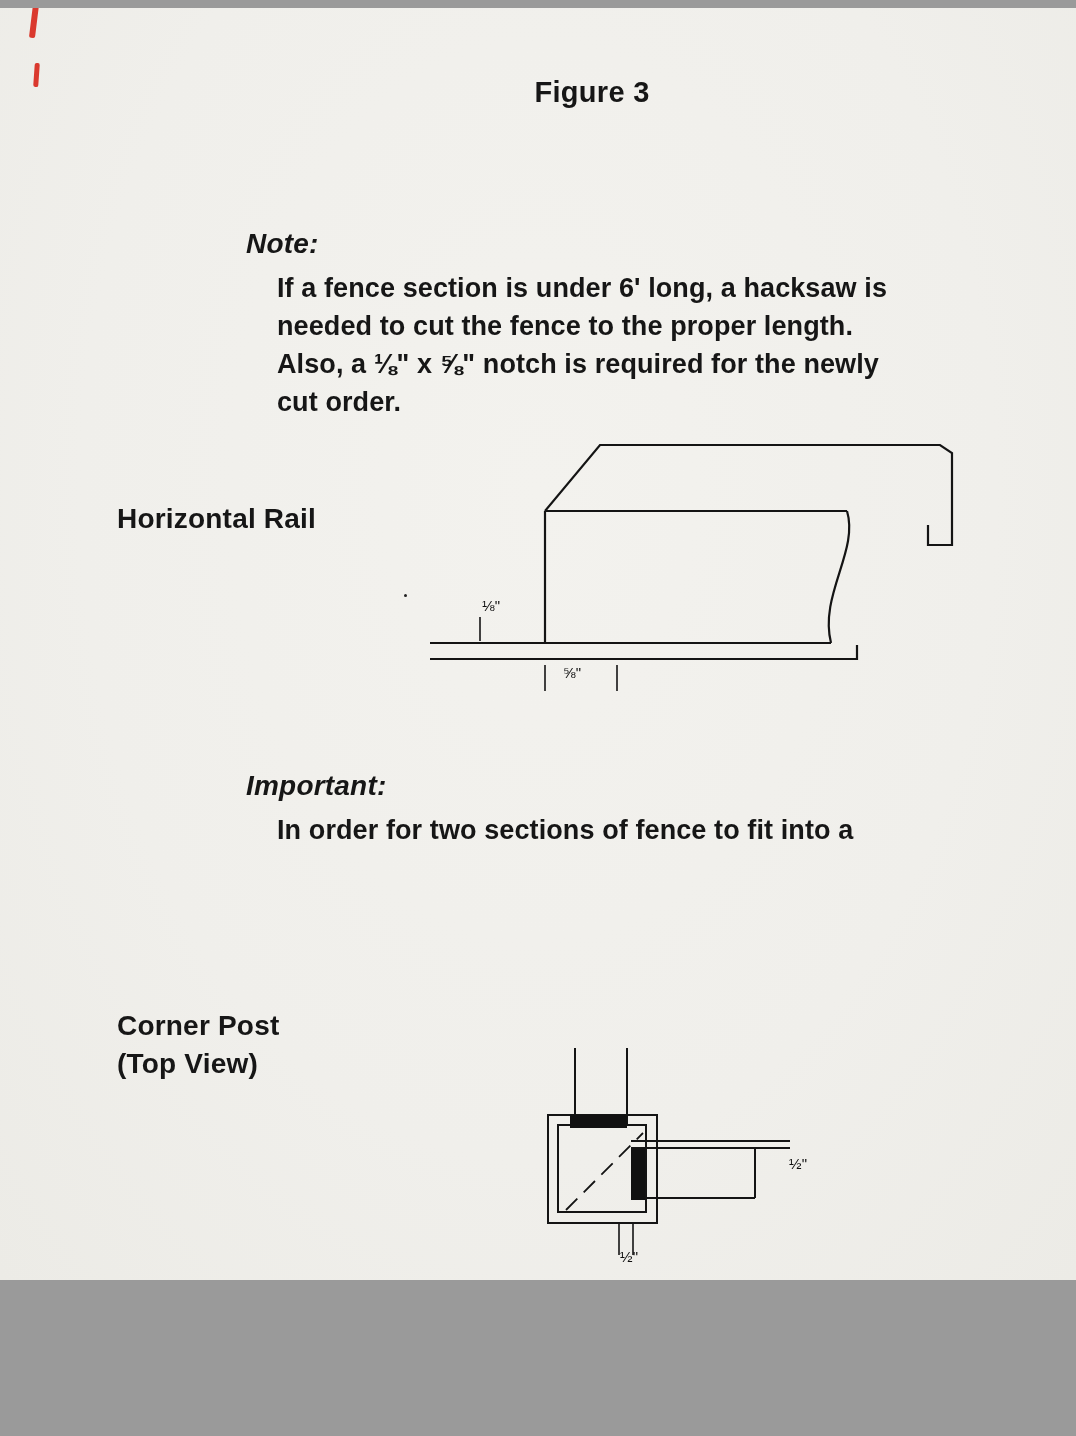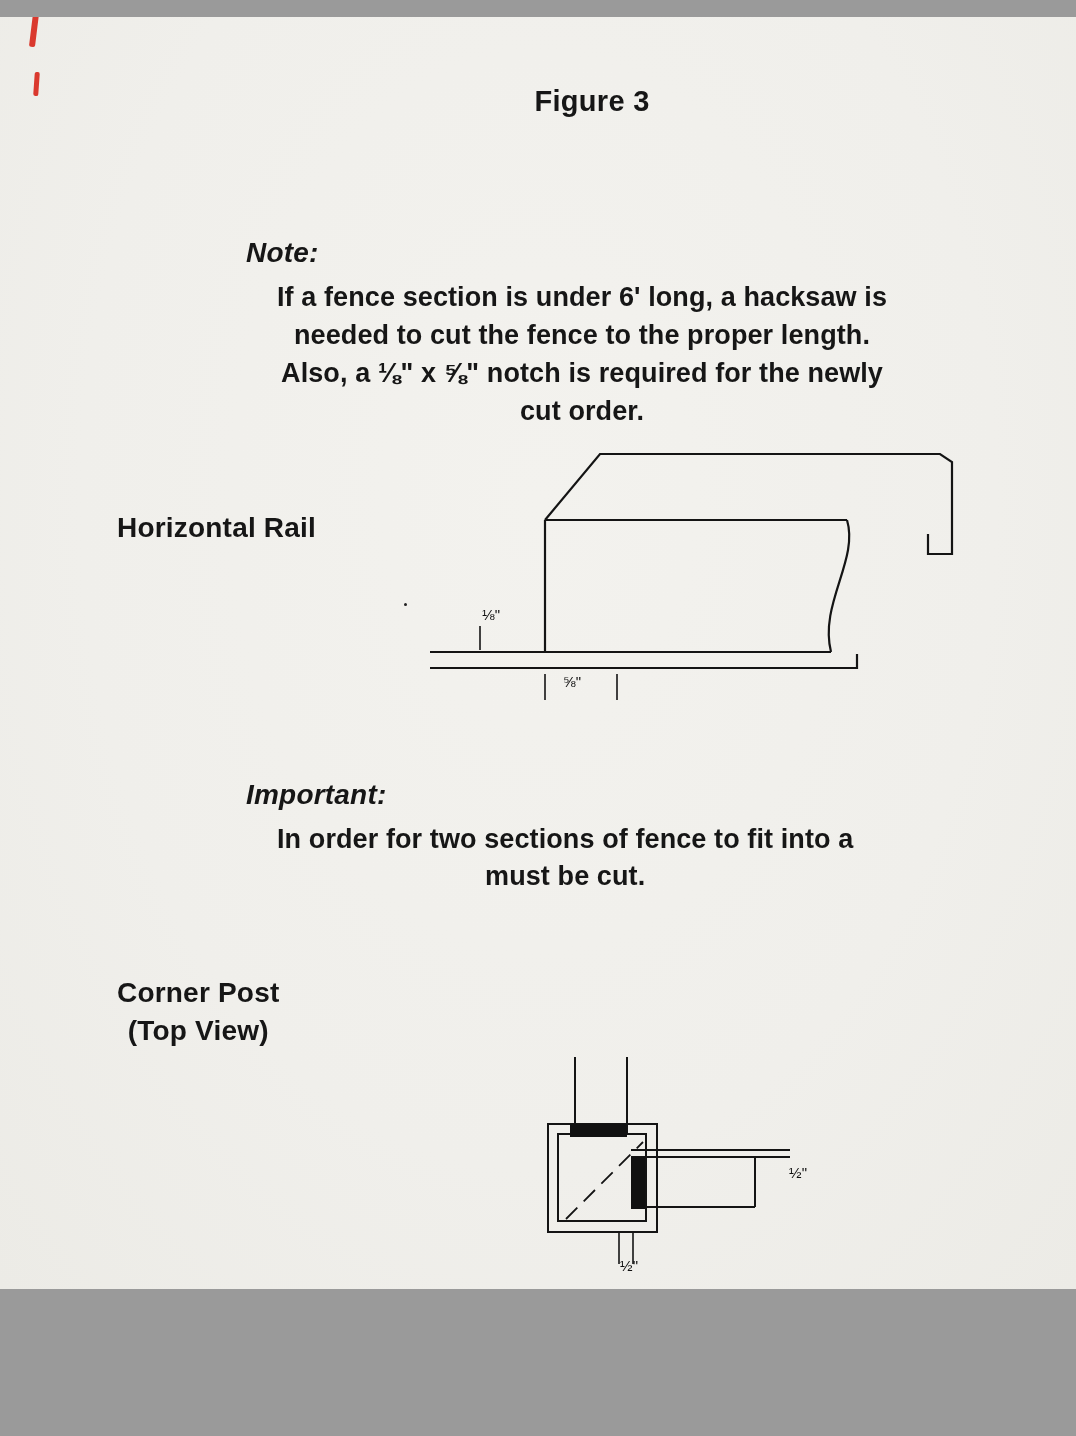--- a/index.html
+++ b/index.html
@@ -1,25 +1,24 @@
 <!DOCTYPE html>
 <html><head>
 <meta charset="utf-8">
 <style>
   * { margin:0; padding:0; box-sizing:border-box; }
   html,body { background:#9a9a9a; }
   .page {
     position:relative;
     width:1076px; height:1272px;
-    margin:17px auto;
+    margin:8px auto;
     background: radial-gradient(ellipse at 50% 38%, #f3f2ee 0%, #f0efeb 60%, #ecebe6 100%);
     font-family:"Liberation Sans", sans-serif;
     color:#161616;
     overflow:hidden;
-    text-align:center;
   }
   .fig-title {
     position:absolute; top:68px; left:592px; transform:translateX(-50%);
     font-size:29px; font-weight:bold; letter-spacing:0.3px; white-space:nowrap;
   }
   .sec-heading {
     position:absolute; font-size:28px; font-weight:bold; font-style:italic;
     letter-spacing:0.2px;
   }
   .note-heading { left:246px; top:220px; }
@@ -28,21 +27,21 @@
     position:absolute; left:277px; font-size:27px; line-height:38px;
     letter-spacing:0.1px; white-space:nowrap;font-weight:bold;
   }
   .note-body { top:261px; }
   .important-body { top:804px; line-height:37px; }
   .side-label {
     position:absolute; left:117px; font-size:28px; font-weight:bold;
     letter-spacing:0.2px; line-height:38px; white-space:nowrap;
   }
   .rail-side-label { top:492px; }
-  .corner-side-label { top:957px; }
+  .corner-side-label { top:999px; }
   .drawing { position:absolute; }
   .rail-drawing { left:420px; top:425px; }
   .corner-drawing { left:530px; top:1030px; }
   .dim {
     position:absolute; font-size:15px; color:#101010; letter-spacing:0.2px;
     white-space:nowrap;
   }
   .dim-eighth { left:482px; top:589px; }
   .dim-fiveeighth { left:563px; top:656px; }
   .dim-half-right { left:789px; top:1147px; }
@@ -92,21 +91,20 @@
       <path d="M125,232 L125,258" stroke-width="1.6"></path>
       <path d="M197,232 L197,258" stroke-width="1.6"></path>
     </g>
   </svg>
   <div class="dim dim-eighth">⅛"</div>
   <div class="dim dim-fiveeighth">⅝"</div>
 
   <div class="sec-heading important-heading">Important:</div>
   <div class="body-text important-body">
     <div>In order for two sections of fence to fit into a</div>
-    <div>must be cut.</div>
   </div>
 
   <div class="side-label corner-side-label">
     <div>Corner Post</div>
     <div>(Top View)</div>
   </div>
 
   <svg class="drawing corner-drawing" width="310" height="235" viewBox="0 0 310 235">
     <g fill="none" stroke="#141414" stroke-width="2" stroke-linecap="butt">
       <rect x="18" y="77" width="109" height="108"></rect>

